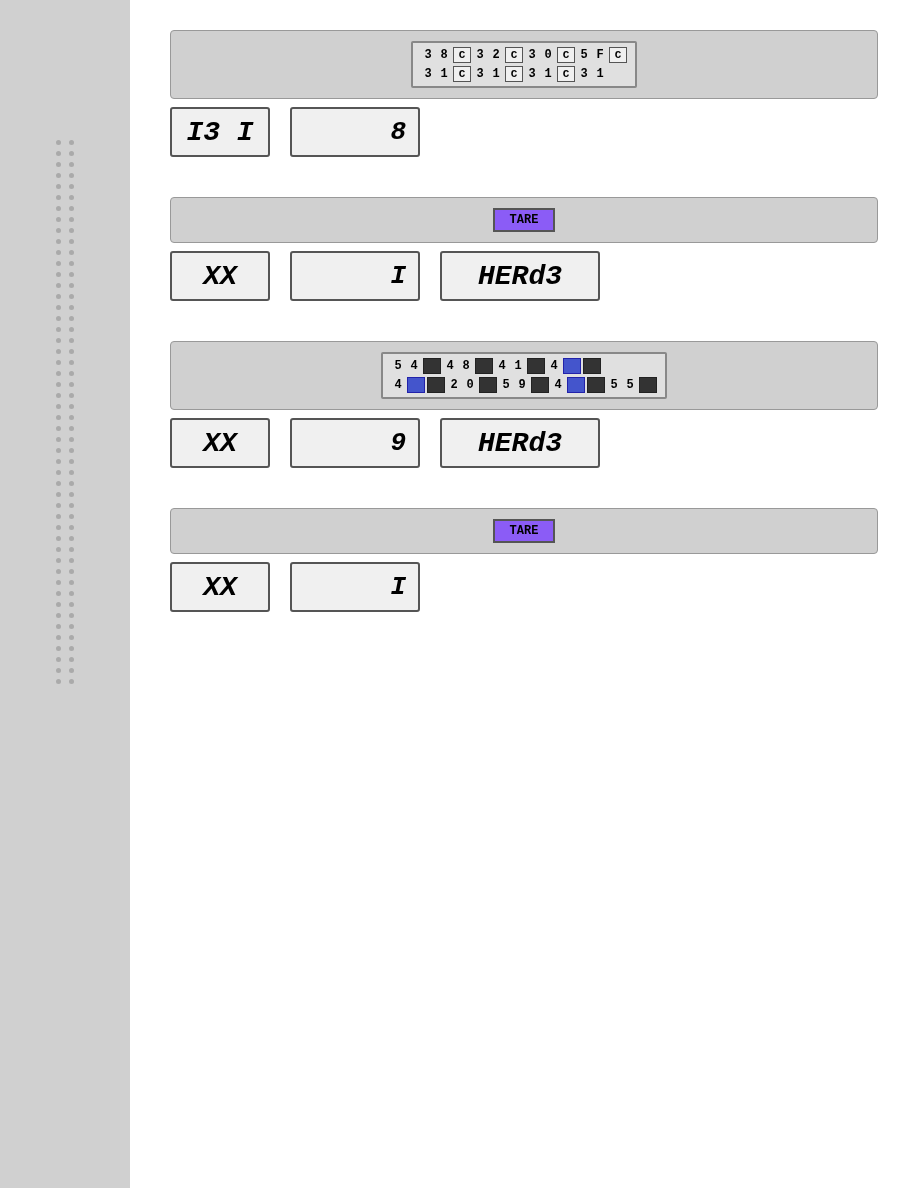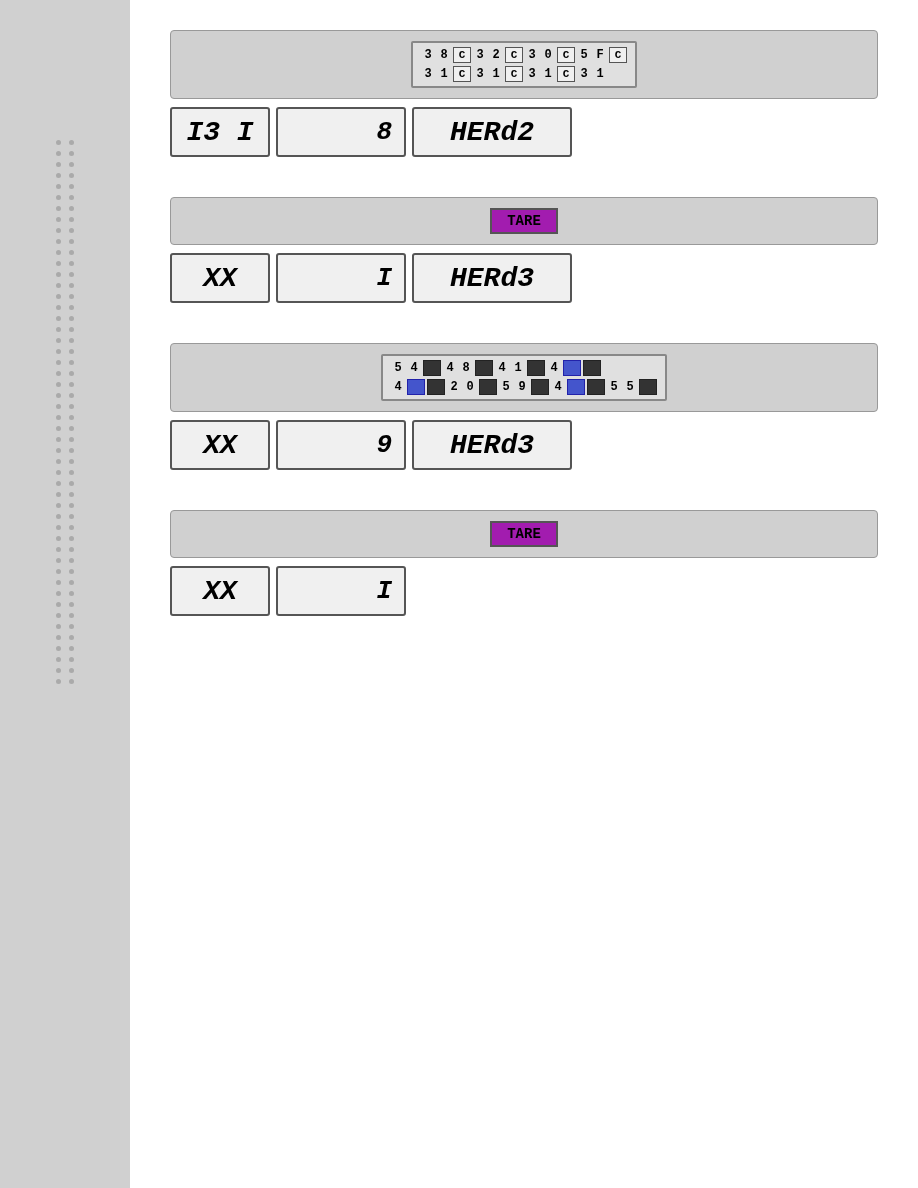--- a/index.html
+++ b/index.html
@@ -74,21 +74,21 @@
     }
 
     
     .section {
       margin-bottom: 40px;
     }
 
     
     .value-row {
       display: flex;
-      gap: 6px;
+      gap: 20px;
       margin-bottom: 30px;
     }
 
     .value-box {
       border: 2px solid #555;
       border-radius: 3px;
       background: #f0f0f0;
       display: flex;
       align-items: center;
       justify-content: center;
@@ -112,24 +112,24 @@
       width: 160px;
     }
 
     .value-box-right {
       justify-content: flex-end;
       padding-right: 12px;
     }
 
     .tare-button {
       border: 2px solid #555;
-      background: #a21caf;
+      background: #8b5cf6;
       padding: 3px 15px;
       font-family: 'Courier New', Courier, monospace;
-      font-size: 14px;
+      font-size: 12px;
       font-weight: bold;
     }
 
     
     .inner-display {
       background: #e0e0e0;
       border: 2px solid #888;
       border-radius: 2px;
       padding: 4px 8px;
       display: inline-block;
@@ -443,23 +443,20 @@
       </div>
     </div>
 
     <div class="value-row">
       <div class="value-box value-box-small">
         <span>I3 I</span>
       </div>
       <div class="value-box value-box-medium value-box-right">
         <span>8</span>
       </div>
-      <div class="value-box value-box-large">
-        <span>HERd2</span>
-      </div>
     </div>
   </div>
 
   <div class="section">
     <div class="display-panel-wrapper">
       <div class="tare-button">TARE</div>
     </div>
 
     <div class="value-row">
       <div class="value-box value-box-small">

